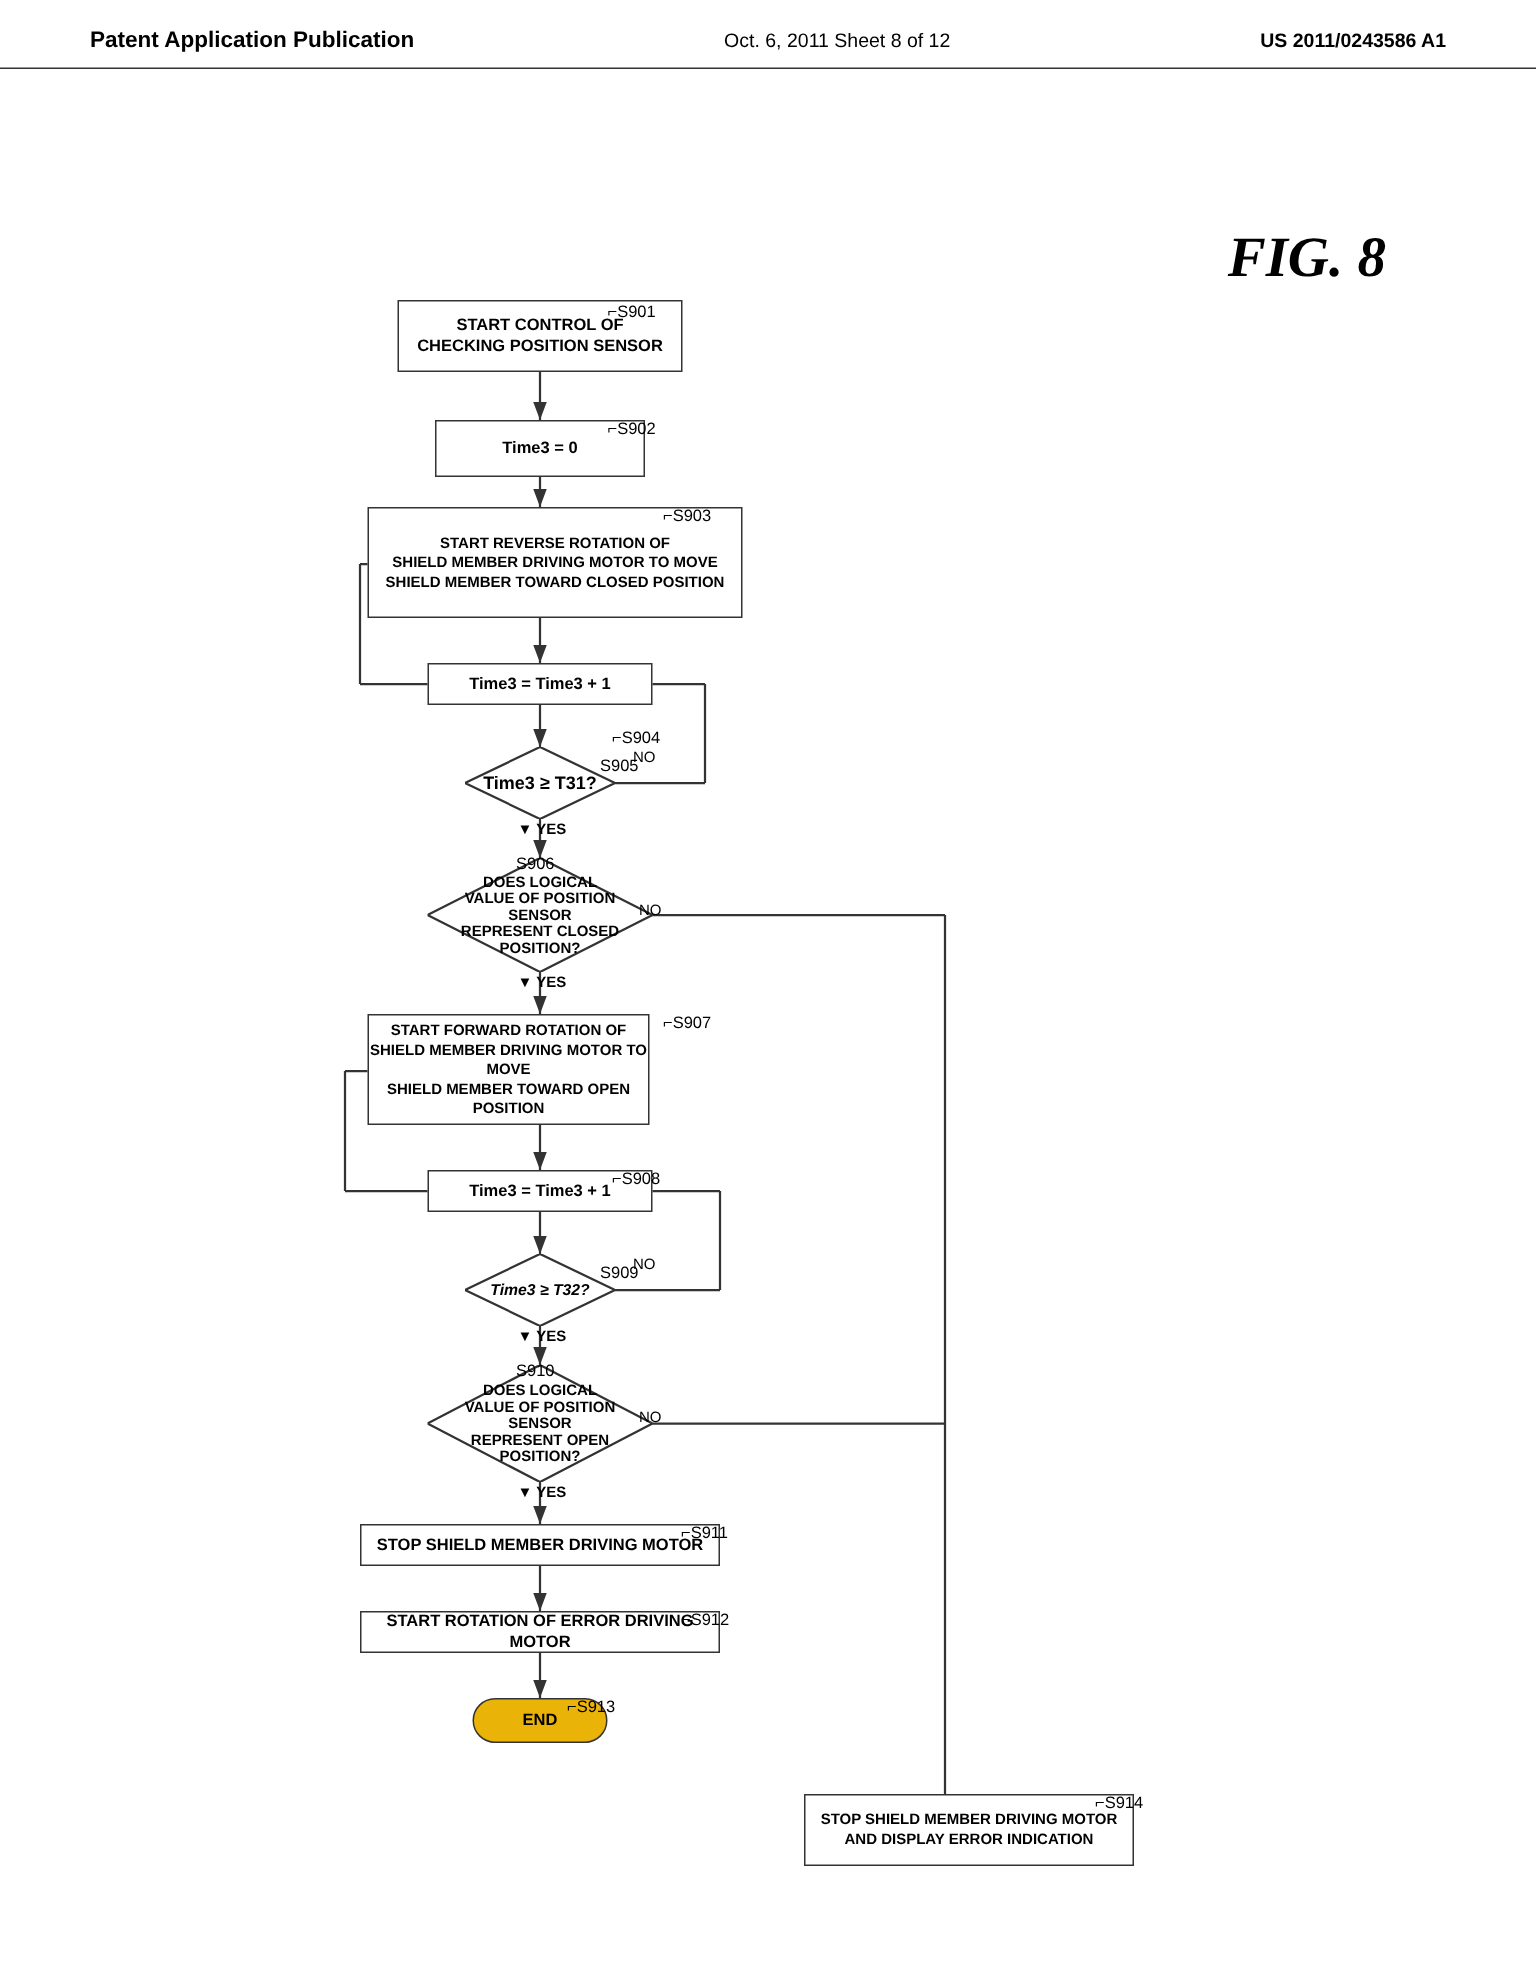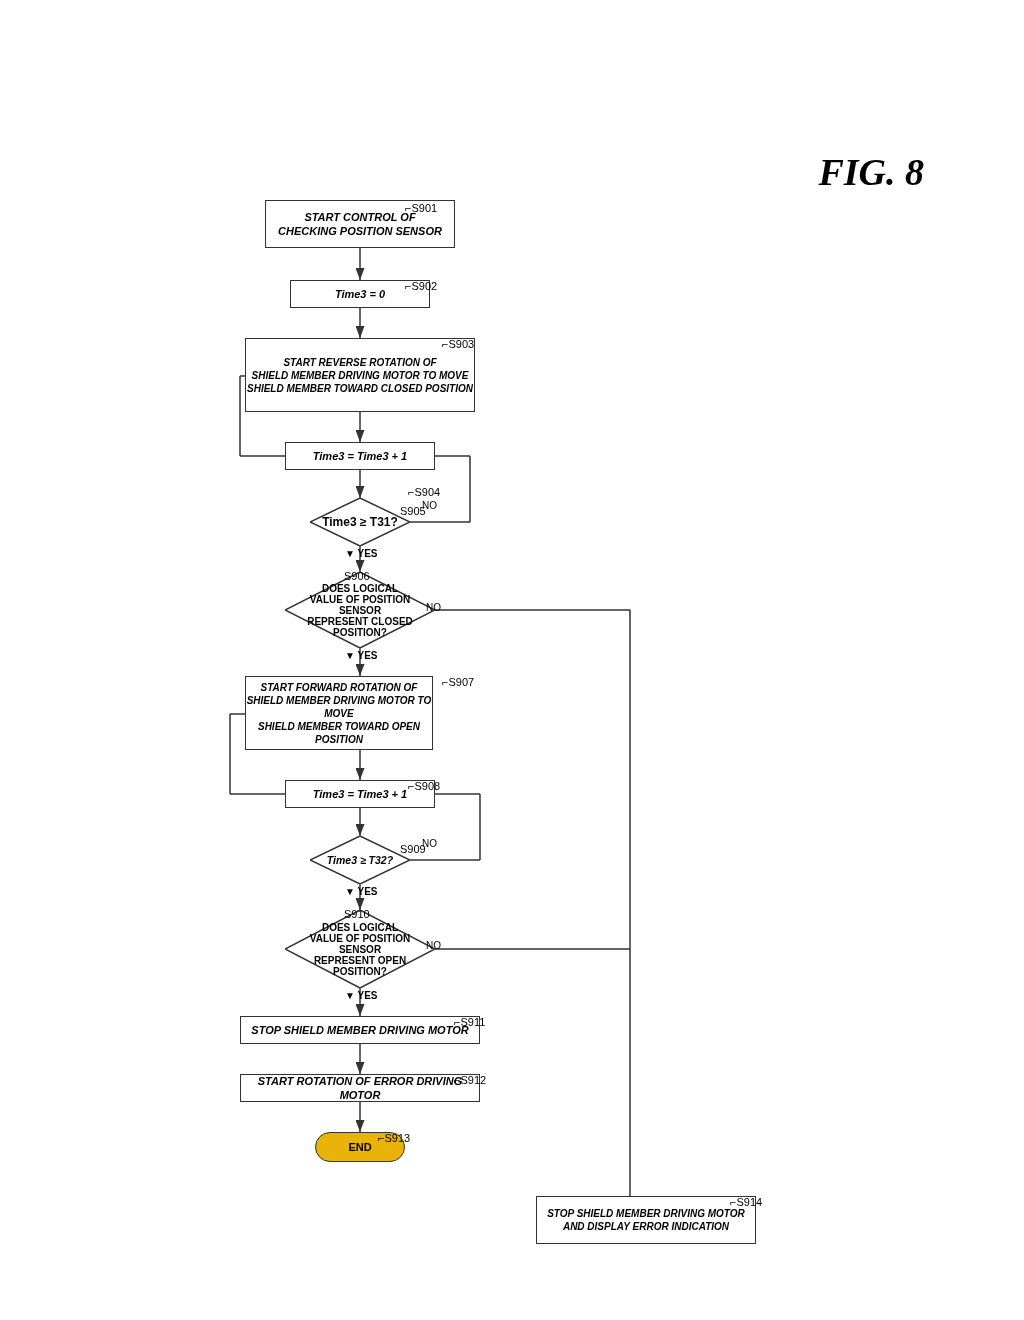--- a/index.html
+++ b/index.html
@@ -59,21 +59,20 @@
       align-items: center;
       justify-content: center;
       text-align: center;
       font-size: 11px;
       font-weight: bold;
       line-height: 1.3;
     }
     .fc-rect {
       border: 1.5px solid #333;
       background: #fff;
-      font-style: italic;
     }
     .fc-rounded {
       border: 1.5px solid #333;
       border-radius: 50px;
       background: #eab308;
     }
     .step-label {
       position: absolute;
       font-size: 11px;
       font-style: normal;
@@ -85,20 +84,25 @@
       width: 700px;
       height: 1160px;
       pointer-events: none;
     }
   </style>
 </head>
 <body>
 
 <div class="page">
 
+  <div class="header">
+    <span class="header-left">Patent Application Publication</span>
+    <span class="header-center">Oct. 6, 2011     Sheet 8 of 12</span>
+    <span class="header-right">US 2011/0243586 A1</span>
+  </div>
 
   <div class="fig-label">FIG.  8</div>
 
   <div class="flowchart">
 
     <svg class="arrows" xmlns="http://www.w3.org/2000/svg">
       <defs>
         <marker id="arrowhead" markerWidth="8" markerHeight="6" refX="8" refY="3" orient="auto">
           <polygon points="0 0, 8 3, 0 6" fill="#333"></polygon>
         </marker>
@@ -150,26 +154,26 @@
       <line x1="130" y1="574" x2="130" y2="654" stroke="#333" stroke-width="1.5"></line>
       <line x1="130" y1="654" x2="210" y2="654" stroke="#333" stroke-width="1.5" marker-end="url(#arrowhead)"></line>
 
     </svg>
 
     <div class="fc-item fc-rect" style="left:165px; top:60px; width:190px; height:48px;">
       <span>START CONTROL OF<br>CHECKING POSITION SENSOR</span>
     </div>
     <span class="step-label" style="left:305px; top:62px;">⌐S901</span>
 
-    <div class="fc-item fc-rect" style="left:190px; top:140px; width:140px; height:28px;">
+    <div class="fc-item fc-rect" style="left:190px; top:140px; width:140px; height:38px;">
       <span>Time3 = 0</span>
     </div>
     <span class="step-label" style="left:305px; top:140px;">⌐S902</span>
 
-    <div class="fc-item fc-rect" style="left:145px; top:198px; width:230px; height:74px;">
+    <div class="fc-item fc-rect" style="left:145px; top:198px; width:250px; height:74px;">
       <span style="font-size:10px;">START REVERSE ROTATION OF<br>SHIELD MEMBER DRIVING MOTOR TO MOVE<br>SHIELD MEMBER TOWARD CLOSED POSITION</span>
     </div>
     <span class="step-label" style="left:342px; top:198px;">⌐S903</span>
 
     <div class="fc-item fc-rect" style="left:185px; top:302px; width:150px; height:28px;">
       <span>Time3 = Time3 + 1</span>
     </div>
     <span class="step-label" style="left:308px; top:302px;margin-top:44px;">⌐S904</span>
 
     <div style="position:absolute; left:210px; top:358px; width:100px; height:48px;">

